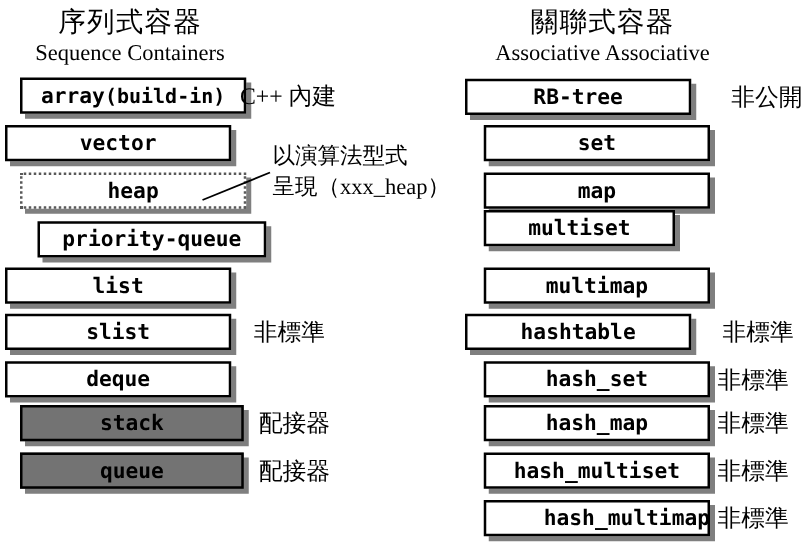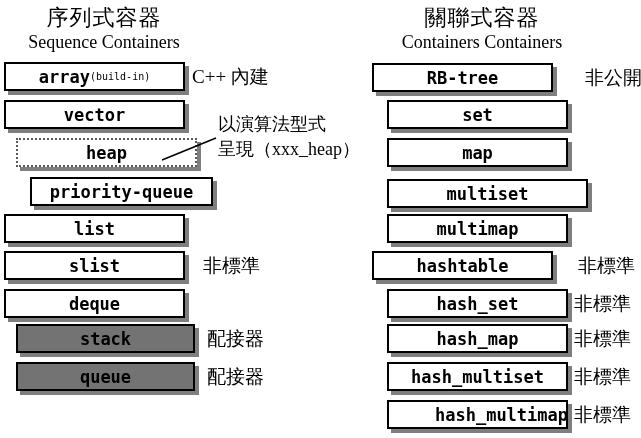--- a/index.html
+++ b/index.html
@@ -32,21 +32,21 @@
     display: flex;
     align-items: center;
     justify-content: center;
     font-family: "DejaVu Sans Mono", "Liberation Mono", monospace;
     font-weight: bold;
     font-size: 17px;
     white-space: nowrap;
   }
   .cbox.gray { background: #737373; }
   .cbox.dotted { border: 2px dotted #595959; }
-  .cbox .suffix { font-size: 10px; font-weight: normal; }
+  .cbox .suffix { font-size: 16px; font-weight: bold; }
   .note {
     position: absolute;
     height: 29px;
     display: flex;
     align-items: center;
     font-size: 19px;
     white-space: nowrap;
   }
   .annotation {
     position: absolute;
@@ -62,24 +62,24 @@
 <body>
 
 <div id="stage">
 
   <div class="col-header" style="left:0px; top:5px; width:195px;">
     <div class="zh">序列式容器</div>
     <div class="en">Sequence Containers</div>
   </div>
   <div class="col-header" style="left:368px; top:5px; width:215px;">
     <div class="zh">關聯式容器</div>
-    <div class="en">Containers Containers</div>
+    <div class="en">Associative Associative</div>
   </div>
 
-  <div class="cbox" style="left:4px; top:62px; width:181px;">
+  <div class="cbox" style="left:16px; top:62px; width:181px;">
     <span>array</span>
       <span class="suffix">(build-in)</span>
   </div>
   <div class="note" style="left:192px; top:62px;">C++ 內建</div>
 
   <div class="cbox" style="left:4px; top:100px; width:181px;">
     <span>vector</span>
   </div>
 
   <div class="cbox dotted" style="left:16px; top:138px; width:181px;">
@@ -127,21 +127,21 @@
   <div class="note" style="left:585px; top:63px;">非公開</div>
 
   <div class="cbox" style="left:387px; top:100px; width:181px;">
     <span>set</span>
   </div>
 
   <div class="cbox" style="left:387px; top:138px; width:181px;text-align:center;">
     <span>map</span>
   </div>
 
-  <div class="cbox" style="left:387px; top:179px; width:201px;">
+  <div class="cbox" style="left:387px; top:168px; width:153px;">
     <span>multiset</span>
   </div>
 
   <div class="cbox" style="left:372px; top:251px; width:181px;">
     <span>hashtable</span>
   </div>
 
   <div class="cbox" style="left:387px; top:214px; width:181px;">
     <span>multimap</span>
   </div>

